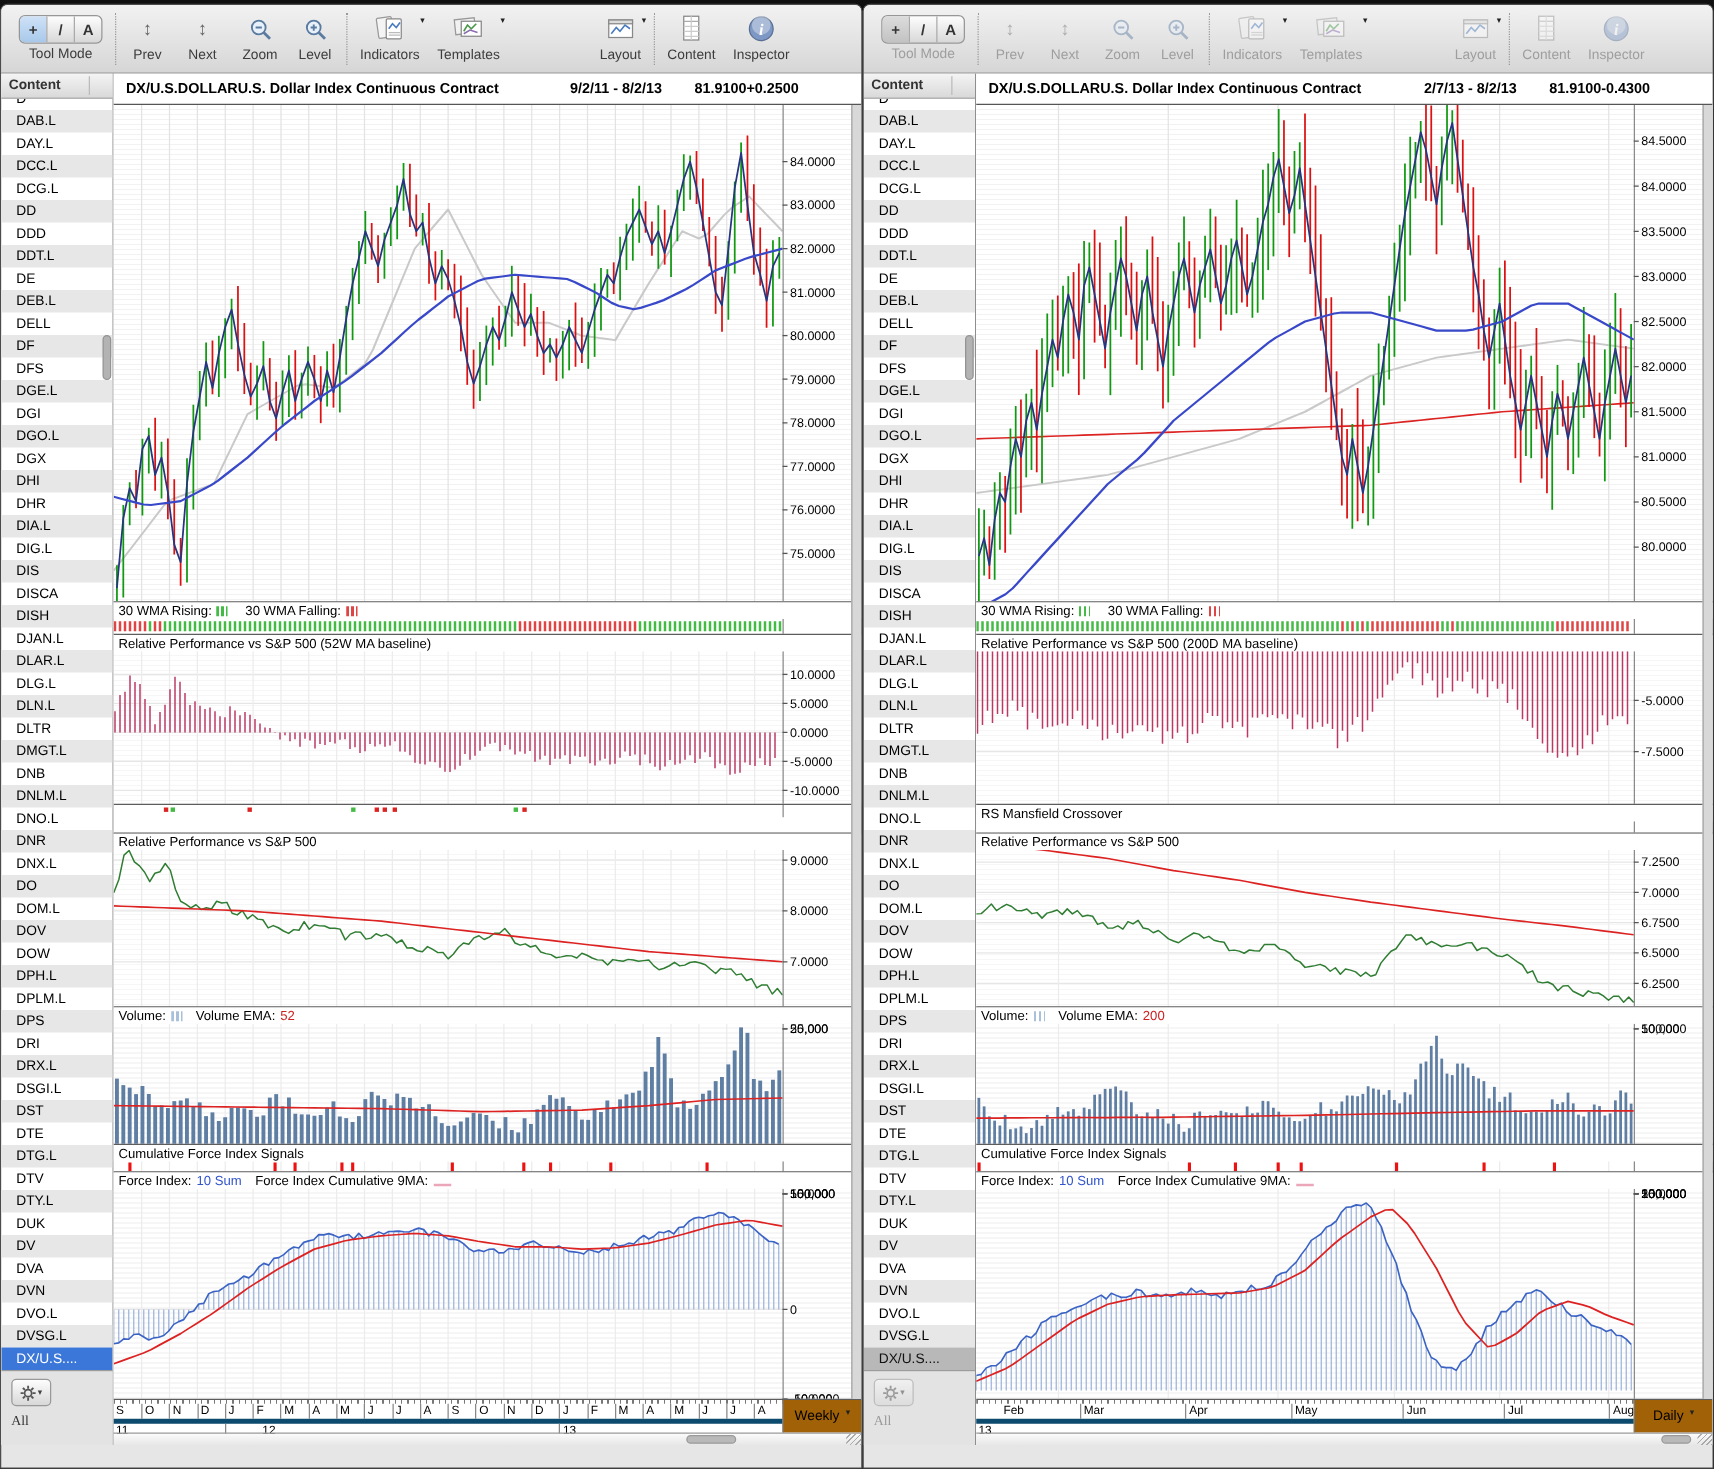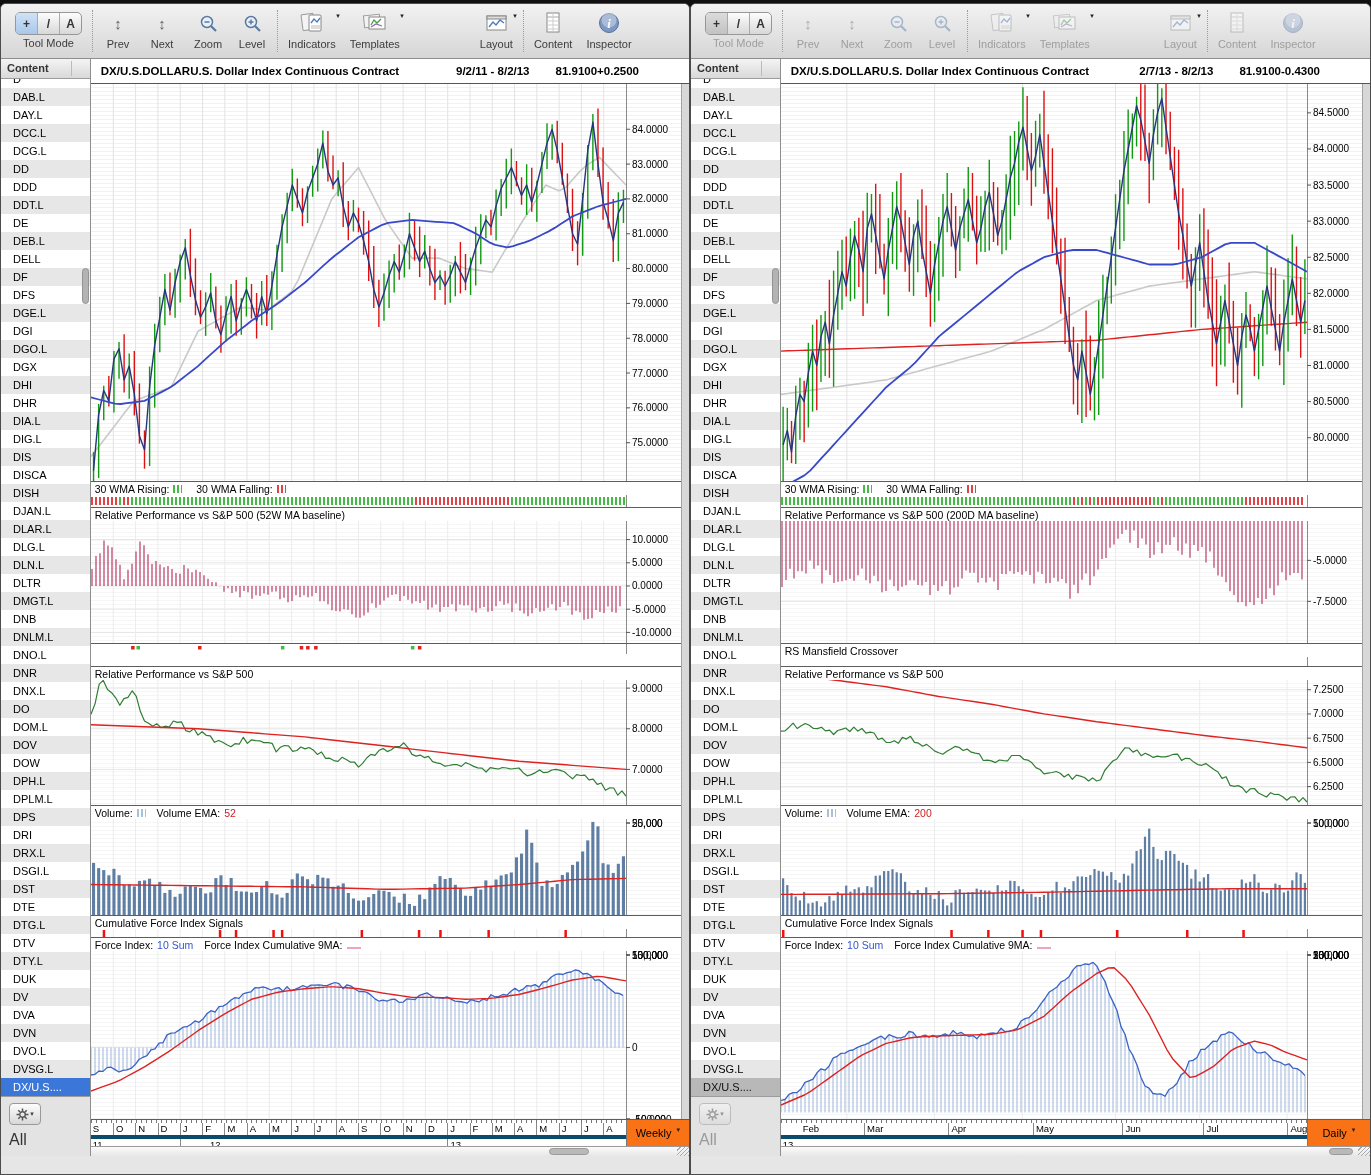--- a/index.html
+++ b/index.html
@@ -43,21 +43,21 @@
   .sbrow.alt{background:#e7e7e7;}
   .sbrow.sel{background:#3b77d8;color:#fff;}
   .win.inactive .sbrow.sel{background:#b8b8b8;color:#111;}
   .sbpartial{height:9px;overflow:hidden;}
   .sbpartial .sbrow{margin-top:-9px;}
   .sbthumb{position:absolute;right:1px;top:190px;width:7px;height:36px;border-radius:4px;background:#b3b3b3;border:1px solid #939393;box-sizing:border-box;}
   .sbfoot{flex:1;background:#e3e3e3;padding:6px 0 0 8px;}
   .gearbtn{width:30px;height:20px;border:1px solid #999;border-radius:4px;background:linear-gradient(#fdfdfd,#d8d8d8);display:flex;align-items:center;justify-content:center;gap:1px;}
   .win.inactive .gearbtn{opacity:.5;}
   .gear-dd{font-size:7px;color:#444;}
-  .alllabel{font-size:16px;color:#333;margin-top:6px;}
+  .alllabel{font-size:11px;color:#333;margin-top:6px;font-family:Liberation Serif, serif;}
   .win.inactive .alllabel{color:#999;}
   
   .cc{position:relative;background:#fff;}
   .chead{height:25px;border-bottom:1px solid #555;background:#fff;display:flex;align-items:center;font-size:11.5px;font-weight:bold;color:#000;padding:0 50px 0 10px;box-sizing:border-box;}
   .chead .nm{margin-left:0;}
   .chead .rg{margin-left:auto;}
   .chead .ls{margin-left:26px;}
   .chead .chg{}
   .pane{position:relative;border-top:1px solid #5d5d5d;box-sizing:border-box;background:#fff;}
   .pane:first-of-type{border-top:none;}
@@ -71,21 +71,21 @@
   .ptri{position:absolute;top:0;font-size:8px;color:#222;line-height:10px;}
   .bars{display:inline-block;width:9px;height:8px;}
   .pinkline{display:inline-block;width:14px;height:7px;border-bottom:2px solid #eba6ba;}
   
   .baxis{position:relative;border-top:1px solid #5d5d5d;background:#fff;height:27px;box-sizing:border-box;}
   .tickstrip{height:3px;background:repeating-linear-gradient(90deg,#777 0 1px,transparent 1px 5px);}
   .mrow,.yrow{display:flex;height:12px;border-top:4px solid #0c4a6e;box-sizing:border-box;}
   .mrow{border-top:none;}
   .mcell,.ycell{font-size:9.5px;color:#000;border-left:1px solid #888;padding-left:2px;line-height:11px;box-sizing:border-box;overflow:hidden;}
   .mcell:first-child,.ycell:first-child{border-left:none;}
-  .periodbox{position:absolute;top:0;bottom:0;border-left:1px solid #777;background:#f97316;font-size:11px;color:#000;display:flex;align-items:center;justify-content:center;gap:5px;}
+  .periodbox{position:absolute;top:0;bottom:0;border-left:1px solid #777;background:#a16207;font-size:11px;color:#000;display:flex;align-items:center;justify-content:center;gap:5px;}
   .periodbox .tri{font-size:7px;color:#222;margin-top:-6px;}
   .hscroll{position:relative;height:10px;background:linear-gradient(#fbfbfb,#e7e7e7);border-top:1px solid #9a9a9a;box-sizing:border-box;}
   .hthumb{position:absolute;top:1px;height:7px;border-radius:4px;background:#b9b9b9;border:1px solid #9a9a9a;box-sizing:border-box;}
   .grip{position:absolute;right:0;top:0;width:12px;height:9px;background:repeating-linear-gradient(135deg,transparent 0 2px,#aaa 2px 3px);}
   .vstrip{position:absolute;top:25px;right:0;width:8px;background:#d8d8d8;border-left:1px solid #a3a3a3;box-sizing:border-box;}
 </style>
 </head>
 <body>
 
 <div id="stage">

